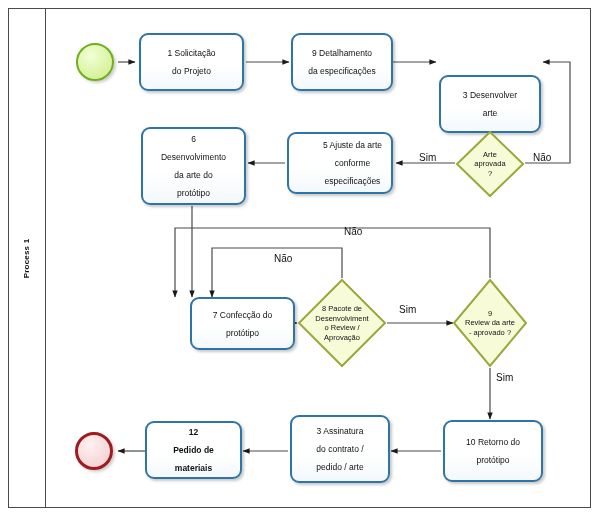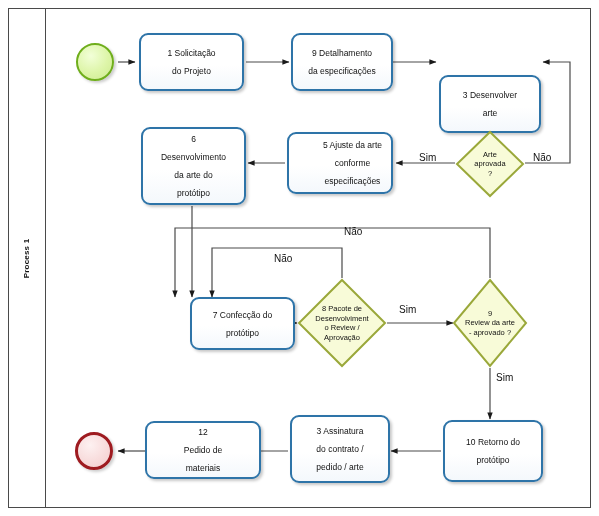--- a/index.html
+++ b/index.html
@@ -252,21 +252,21 @@
       <span class="task-label">10   Retorno do
 protótipo</span>
     </div>
 
     <div class="task" style="left:290px; top:415px; width:100px; height:68px;">
       <span class="task-label">3 Assinatura
 do contrato /
 pedido /  arte</span>
     </div>
 
-    <div class="task" style="left:145px; top:421px; width:116px; height:58px;">
+    <div class="task" style="left:145px; top:421px; width:97px; height:58px;font-weight:bold;">
       <span class="task-label">12
 Pedido de
 materiais</span>
     </div>
 
     <div class="event event-end" style="left:75px; top:432px; width:38px; height:38px;"></div>
 
     <span class="flow-label" style="left:419px; top:152px;">Sim</span>
 
     <span class="flow-label" style="left:533px; top:152px;">Não</span>

